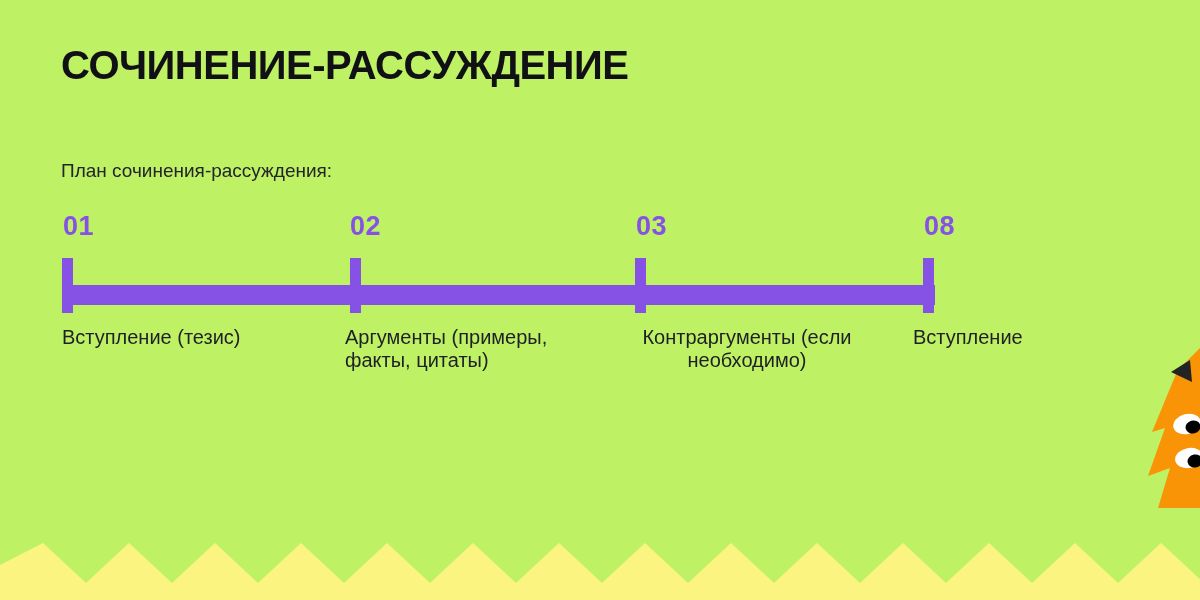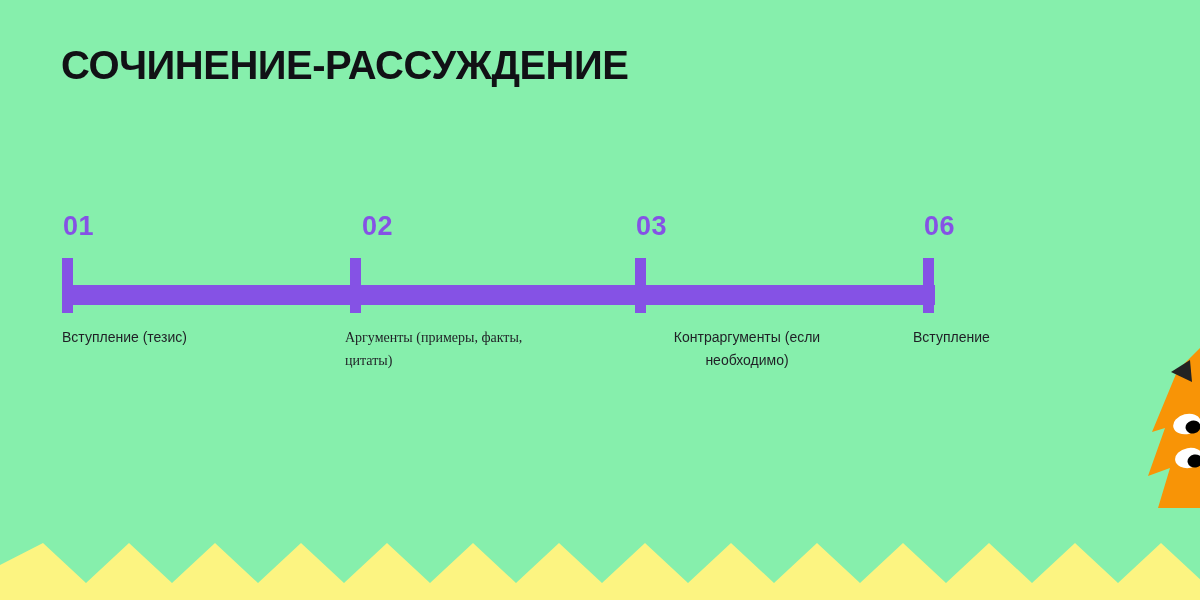--- a/index.html
+++ b/index.html
@@ -90,45 +90,45 @@
     line-height: 32px;
     font-weight: 700;
     color: #8552e5;
     letter-spacing: 0.5px;
     white-space: nowrap;
   }
 
   .tl-label {
     position: absolute;
     top: 126px;
-    font-size: 14px;
+    font-size: 20px;
     line-height: 23px;
     font-weight: 400;
     color: #1f1f25;
     width: 210px;
   }
 
   
   #step-1 { left: 62px; }
   #step-2 { left: 350px; }
   #step-3 { left: 635px; }
   #step-4 { left: 923px; }
 
   #step-1 .tl-tick, #step-1 .tl-number, #step-1 .tl-label { left: 0px; }
   #step-2 .tl-tick, #step-2 .tl-number, #step-2 .tl-label { left: 0px; }
   #step-3 .tl-tick, #step-3 .tl-number, #step-3 .tl-label { left: 0px; text-align: center; }
   #step-4 .tl-tick, #step-4 .tl-number, #step-4 .tl-label { left: 0px; }
 
   #step-1 .tl-number { left: 1px; }
-  #step-2 .tl-number { left: 12px; }
+  #step-2 .tl-number { left: 0; }
   #step-3 .tl-number { left: 1px; }
   #step-4 .tl-number { left: 1px; }
 
   #step-1 .tl-label { left: 0px; }
-  #step-2 .tl-label { left: -5px; font-family: Liberation Serif, serif; }
+  #step-2 .tl-label { left: -5px; }
   #step-3 .tl-label { left: -5px; }
   #step-4 .tl-label { left: -10px; }
 
   
   #fox-mascot {
     position: absolute;
     right: 0;
     top: 348px;
     width: 60px;
     height: 160px;
@@ -142,24 +142,25 @@
     left: 0;
     bottom: 0;
     width: 1200px;
     height: 62px;
   }
   #zigzag-border svg { display: block; }
 </style>
 </head>
 <body>
 
-<div id="slide" style="background: #86efac;">
+<div id="slide" style="background: #bef264;">
 
   <div id="page-title" style="color: rgb(17, 17, 21);">СОЧИНЕНИЕ-РАССУЖДЕНИЕ</div>
 
+  <div id="subtitle">План сочинения-рассуждения:</div>
 
   <div id="timeline">
 
     <div class="tl-bar" style="background: rgb(133, 82, 229);"></div>
 
     <div class="tl-step" id="step-1">
       <div class="tl-number" style="color: rgb(133, 82, 229);">01</div>
       <div class="tl-tick" style="background: rgb(133, 82, 229);"></div>
       <div class="tl-label" style="color: rgb(31, 31, 37);">Вступление (тезис)</div>
     </div>
@@ -170,21 +171,21 @@
       <div class="tl-label" style="color: rgb(31, 31, 37);">Аргументы (примеры, факты, цитаты)</div>
     </div>
 
     <div class="tl-step" id="step-3">
       <div class="tl-number" style="color: rgb(133, 82, 229);">03</div>
       <div class="tl-tick" style="background: rgb(133, 82, 229);"></div>
       <div class="tl-label" style="color: rgb(31, 31, 37); margin-left: 12px;">Контраргументы (если необходимо)</div>
     </div>
 
     <div class="tl-step" id="step-4">
-      <div class="tl-number" style="color: rgb(133, 82, 229);">06</div>
+      <div class="tl-number" style="color: rgb(133, 82, 229);">08</div>
       <div class="tl-tick" style="background: rgb(133, 82, 229);"></div>
       <div class="tl-label" style="color: rgb(31, 31, 37);">Вступление</div>
     </div>
 
   </div>
 
   <div id="fox-mascot">
     <svg width="60" height="160" viewBox="0 0 60 160" xmlns="http://www.w3.org/2000/svg">
 
       <path d="M 60 0 L 60 160 L 18 160 L 30 120 L 8 128 L 25 80 L 12 84 L 36 26 L 42 18 L 60 0 Z" fill="#F89406"></path>

